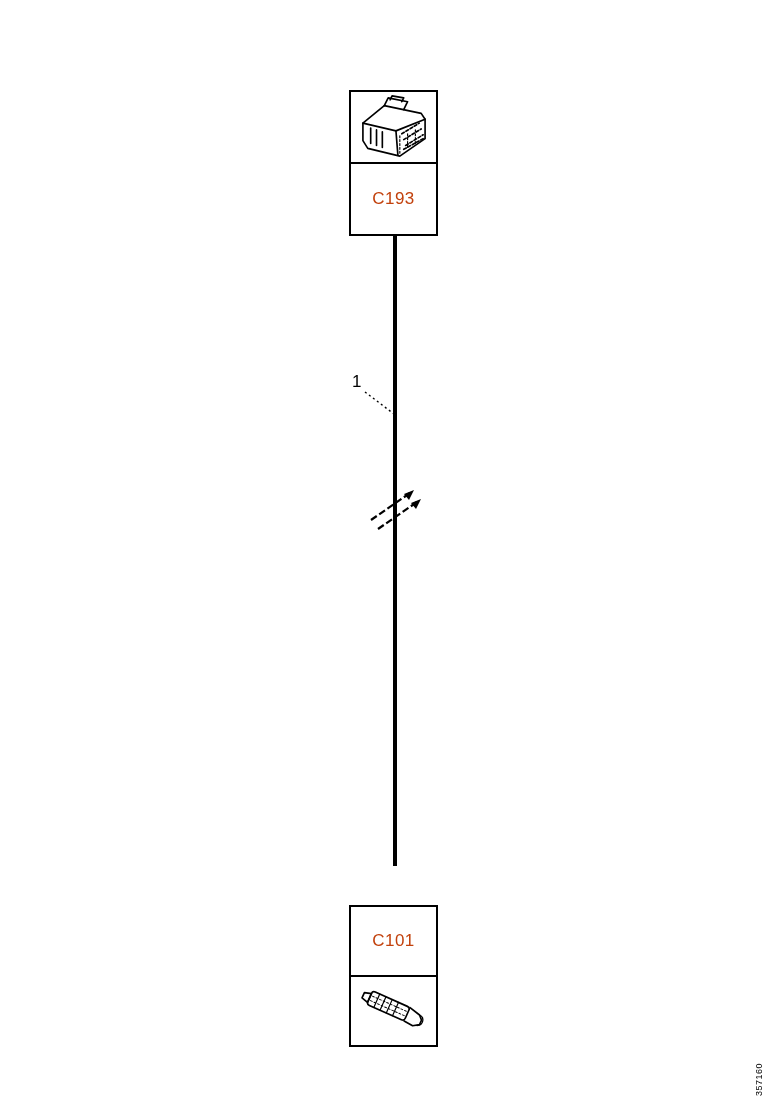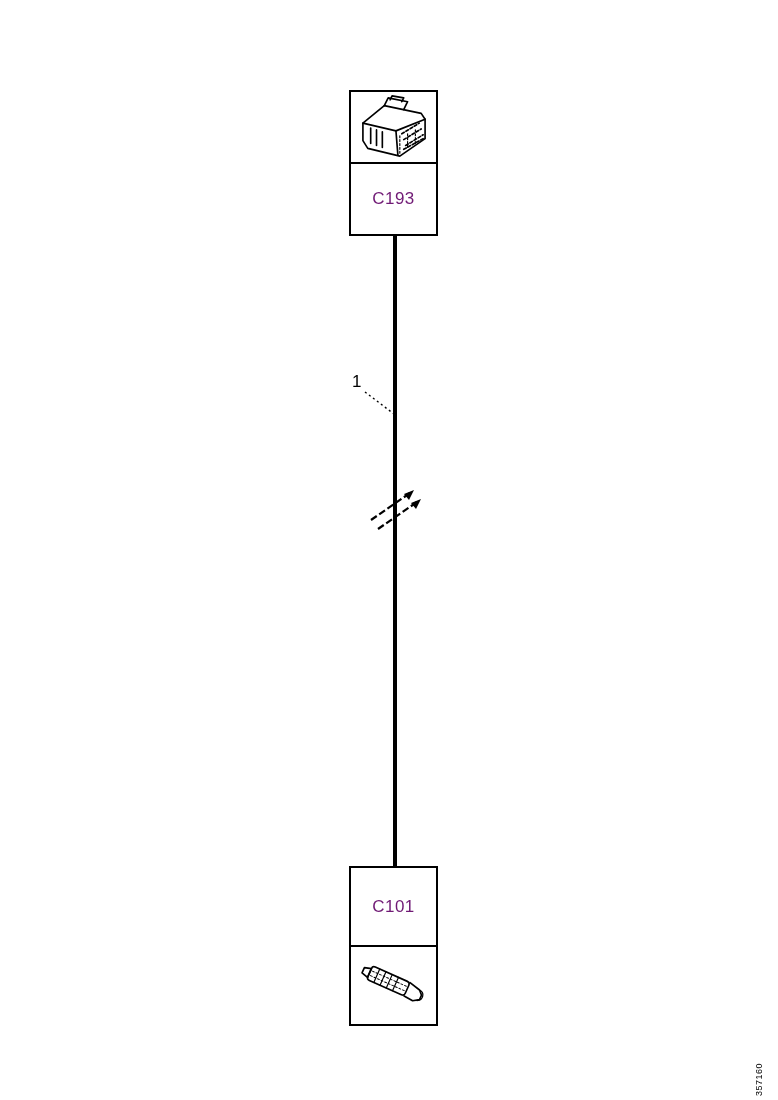--- a/index.html
+++ b/index.html
@@ -19,33 +19,33 @@
     position: absolute;
     left: 349px;
     width: 89px;
     border: 2px solid #000;
     box-sizing: border-box;
     background: #fff;
     display: flex;
     flex-direction: column;
   }
   .box-top { top: 90px;  height: 146px; }
-  .box-bottom { top: 866px; height: 160px; text-align: right; }
+  .box-bottom { top: 905px; height: 142px; text-align: right; }
   .cell {
     box-sizing: border-box;
     display: flex;
     align-items: center;
     justify-content: center;
     flex: 1;
   }
   .cell-divider-bottom { border-bottom: 2px solid #000; }
   .connector-label {
     font-size: 17px;
     letter-spacing: 0.5px;
-    color: #701a75;
+    color: #c2410c;
     font-weight: 500;
   }
   .wire {
     position: absolute;
     left: 393px;
     top: 236px;
     width: 4px;
     height: 630px;
     background: #000;
   }

